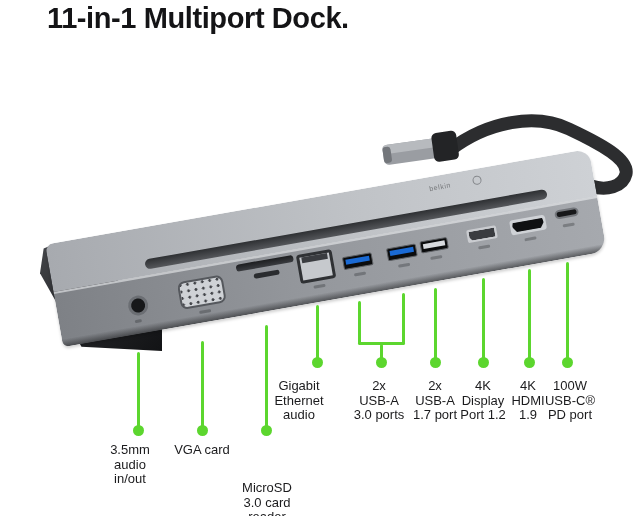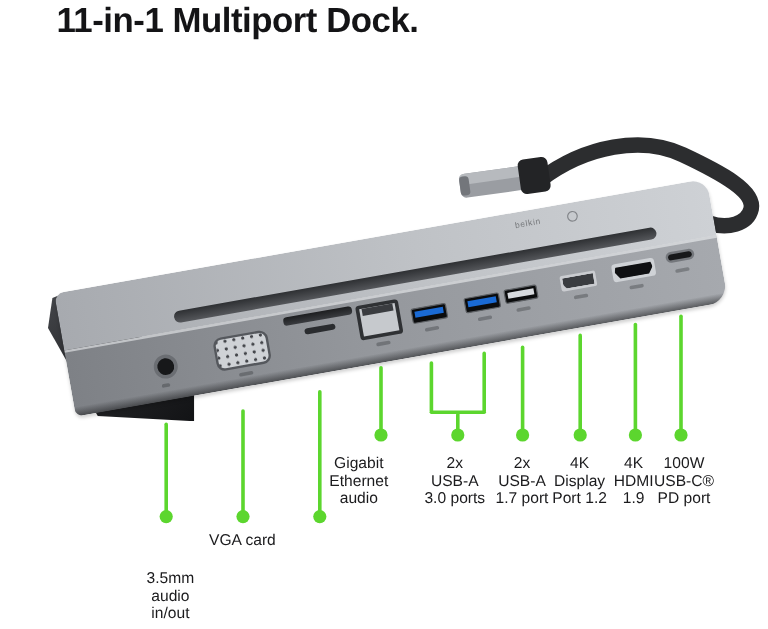--- a/index.html
+++ b/index.html
@@ -187,22 +187,27 @@
     <span>4K</span>
     <span>HDMI</span>
     <span>1.9</span>
   </div>
   <div class="co-label" style="left:570px;top:379px;">
     <span>100W</span>
     <span>USB-C®</span>
     <span>PD port</span>
   </div>
 
-  <div class="co-label" style="left:142px;top:443px;margin-top:32px;">
+  <div class="co-label" style="left:130px;top:443px;">
     <span>3.5mm</span>
     <span>audio</span>
     <span>in/out</span>
   </div>
   <div class="co-label" style="left:202px;top:443px;">
     <span>VGA card</span>
   </div>
+  <div class="co-label" style="left:267px;top:481px;">
+    <span>MicroSD</span>
+    <span>3.0 card</span>
+    <span>reader</span>
+  </div>
 
 </div>
 
 </body></html>

